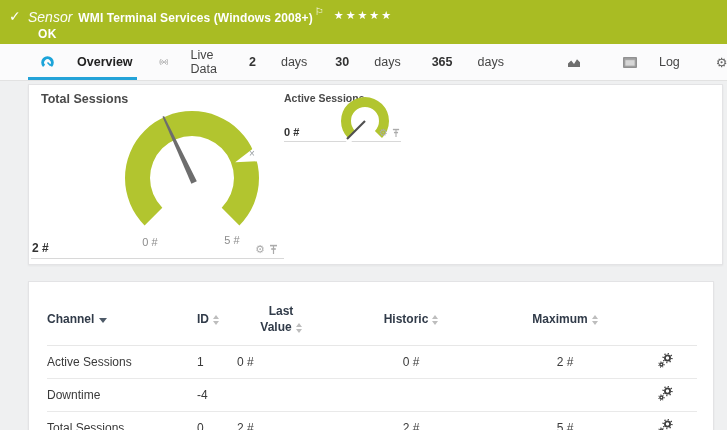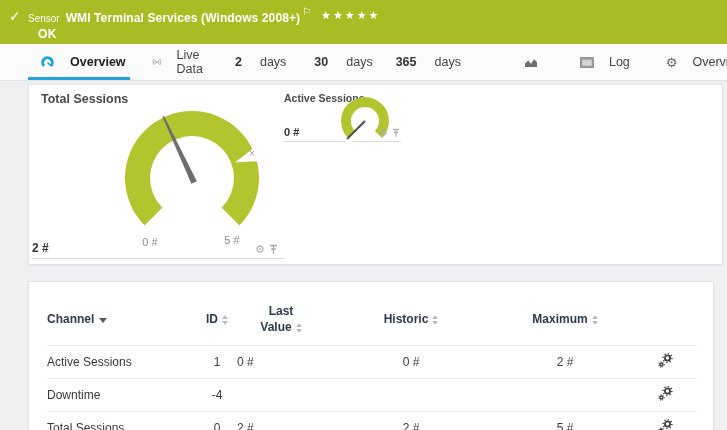--- a/index.html
+++ b/index.html
@@ -4,30 +4,30 @@
 <style>
   * { margin:0; padding:0; box-sizing:border-box; }
   html,body { width:727px; height:430px; }
   body { font-family:"Liberation Sans","DejaVu Sans",sans-serif; background:#eff0f1; overflow:hidden; }
   .screen { position:relative; width:727px; height:430px; }
 
   
   .topbar { position:absolute; left:0; top:0; width:727px; height:44px; background:#a9bc23; }
   .topbar .check { position:absolute; left:9px; top:8px; color:#fff; font-size:14px; font-weight:bold; }
   .titlerow { position:absolute; left:28px; top:6px; white-space:nowrap; color:#fff; }
-  .kind { font-size:10px; color:rgba(255,255,255,.96); margin-right:6px;margin-top:22px; }
+  .kind { font-style:italic; font-size:14px; color:rgba(255,255,255,.96); margin-right:6px;margin-top:22px; }
   .sensor-title { font-size:12px; font-weight:bold; letter-spacing:.1px; }
   .flag { font-size:10px; vertical-align:7px; margin-left:2px; }
   .stars { font-size:11px; letter-spacing:2px; margin-left:10px; vertical-align:3px; }
   .okline { position:absolute; left:38px; top:27px; color:#fff; font-size:12px; font-weight:bold; letter-spacing:.4px; }
 
   
   .tabbar { position:absolute; left:0; top:44px; width:727px; height:37px; background:#fbfbfc;
             border-bottom:1px solid #e2e2e2; display:flex; align-items:stretch; padding-left:40px; }
-  .tab { position:relative; display:flex; align-items:center; gap:15px; font-size:12.5px; color:#454545; cursor:pointer; }
+  .tab { position:relative; display:flex; align-items:center; gap:22px; font-size:12.5px; color:#454545; cursor:pointer; }
   .tab .num { font-weight:bold; color:#333; margin-right:3px; }
   .tab.active { color:#222; font-weight:bold; }
   .tab.active::after { content:""; position:absolute; left:-12px; right:-4px; bottom:0; height:3px; background:#24a3d8; }
   .tab .glyph { font-family:"DejaVu Sans",sans-serif; font-size:13px; color:#666; line-height:1; }
 
   
   .card { position:absolute; background:#fff; border:1px solid #e3e3e5; box-shadow:0 1px 2px rgba(0,0,0,.05); }
   .gauges-card { left:28px; top:84px; width:695px; height:181px; }
   .table-card { left:28px; top:281px; width:686px; height:200px; }
 
@@ -50,21 +50,21 @@
   .gear-glyph { font-family:"DejaVu Sans",sans-serif; font-size:11px; color:#ababab; line-height:1; cursor:pointer; }
   .gauge-marker { position:absolute; left:218px; top:63px; font-size:10px; color:#9aa0a4; }
 
   
   table.channels { border-collapse:collapse; margin:13px 18px 0 18px; width:650px; table-layout:fixed; }
   .channels th { font-size:12px; font-weight:bold; color:#313b49; vertical-align:middle; padding:8px 0 10px 0; border-bottom:1px solid #e7e7e7; cursor:pointer; }
   .channels td { font-size:12px; color:#3a3a3a; padding:7px 0; border-bottom:1px solid #e9e9e9; }
   .col-channel { width:150px; } .col-id { width:40px; } .col-last { width:88px; }
   .col-min { width:172px; } .col-max { width:136px; } .col-icon { width:64px; }
   .th-channel, .td-channel { text-align:left; }
-  .th-id, .td-id { text-align:center; }
+  .th-id, .td-id { text-align:left; }
   .td-id { padding-right:8px; }
   .th-last { }
   .th-last .wrapbox { width:52px; margin:0 auto; line-height:1.35; }
   .td-last { text-align:left; padding-left:8px; }
   .th-min, .td-min, .th-max, .td-max { text-align:center; }
   .th-icon, .td-icon { text-align:center; }
   .caret-sort { display:inline-block; vertical-align:middle; margin-left:4px; }
   .caret-sort i { display:block; width:0; height:0; border-left:3.5px solid transparent; border-right:3.5px solid transparent; }
   .caret-sort .up { border-bottom:4px solid #bdbdbd; margin-bottom:2px; }
   .caret-sort .dn { border-top:4px solid #bdbdbd; }
@@ -97,21 +97,21 @@
       <svg width="16" height="12" viewBox="0 0 16 12">
         <circle cx="8" cy="6" r="1.4" fill="#8a8a8a"></circle>
         <path d="M5.3,3.4 A3.8,3.8 0 0 0 5.3,8.6 M3.1,1.6 A6.2,6.2 0 0 0 3.1,10.4 M10.7,3.4 A3.8,3.8 0 0 1 10.7,8.6 M12.9,1.6 A6.2,6.2 0 0 1 12.9,10.4" fill="none" stroke="#8a8a8a" stroke-width="1.1" stroke-linecap="round"></path>
       </svg>
       <span>Live Data</span>
     </div>
     <div class="tab" style="margin-right:28px;">
       <span class="num">2</span>
       <span>days</span>
     </div>
-    <div class="tab" style="margin-right:23px;">
+    <div class="tab" style="margin-right:31px;">
       <span class="num">30</span>
       <span>days</span>
     </div>
     <div class="tab" style="margin-right:63px;">
       <span class="num">365</span>
       <span>days</span>
     </div>
     <div class="tab" style="margin-right:42px;">
       <svg width="14" height="12" viewBox="0 0 14 12">
         <path d="M1,11 L1,7.5 L4.2,4.5 L7,8 L10,3.2 L13,6.2 L13,11 Z" fill="#6e6e6e"></path>

